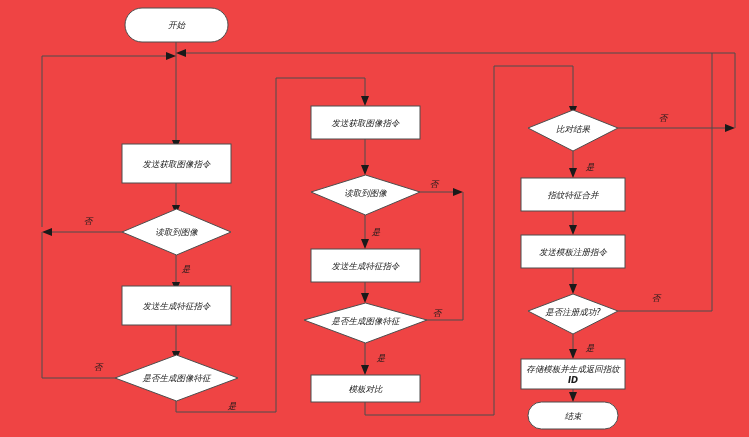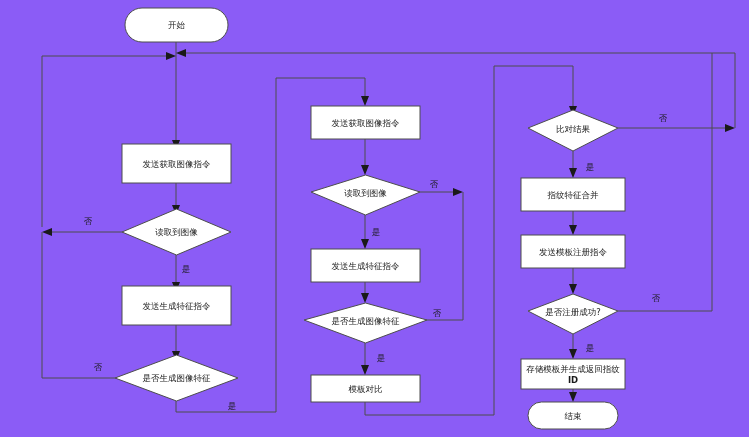--- a/index.html
+++ b/index.html
@@ -10,21 +10,22 @@
   body {
     width: 749px;
     height: 437px;
     font-family: "DejaVu Sans", "Liberation Sans", sans-serif;
     overflow: hidden;
   }
   #flowchart-root {
     position: relative;
     width: 749px;
     height: 437px;
-    background: #8b5cf6;
+    background: #ef4444;
+    font-style: italic;
   }
   svg#flow-svg {
     position: absolute;
     left: 0;
     top: 0;
     width: 749px;
     height: 437px;
     display: block;
   }
   .node-shape {

